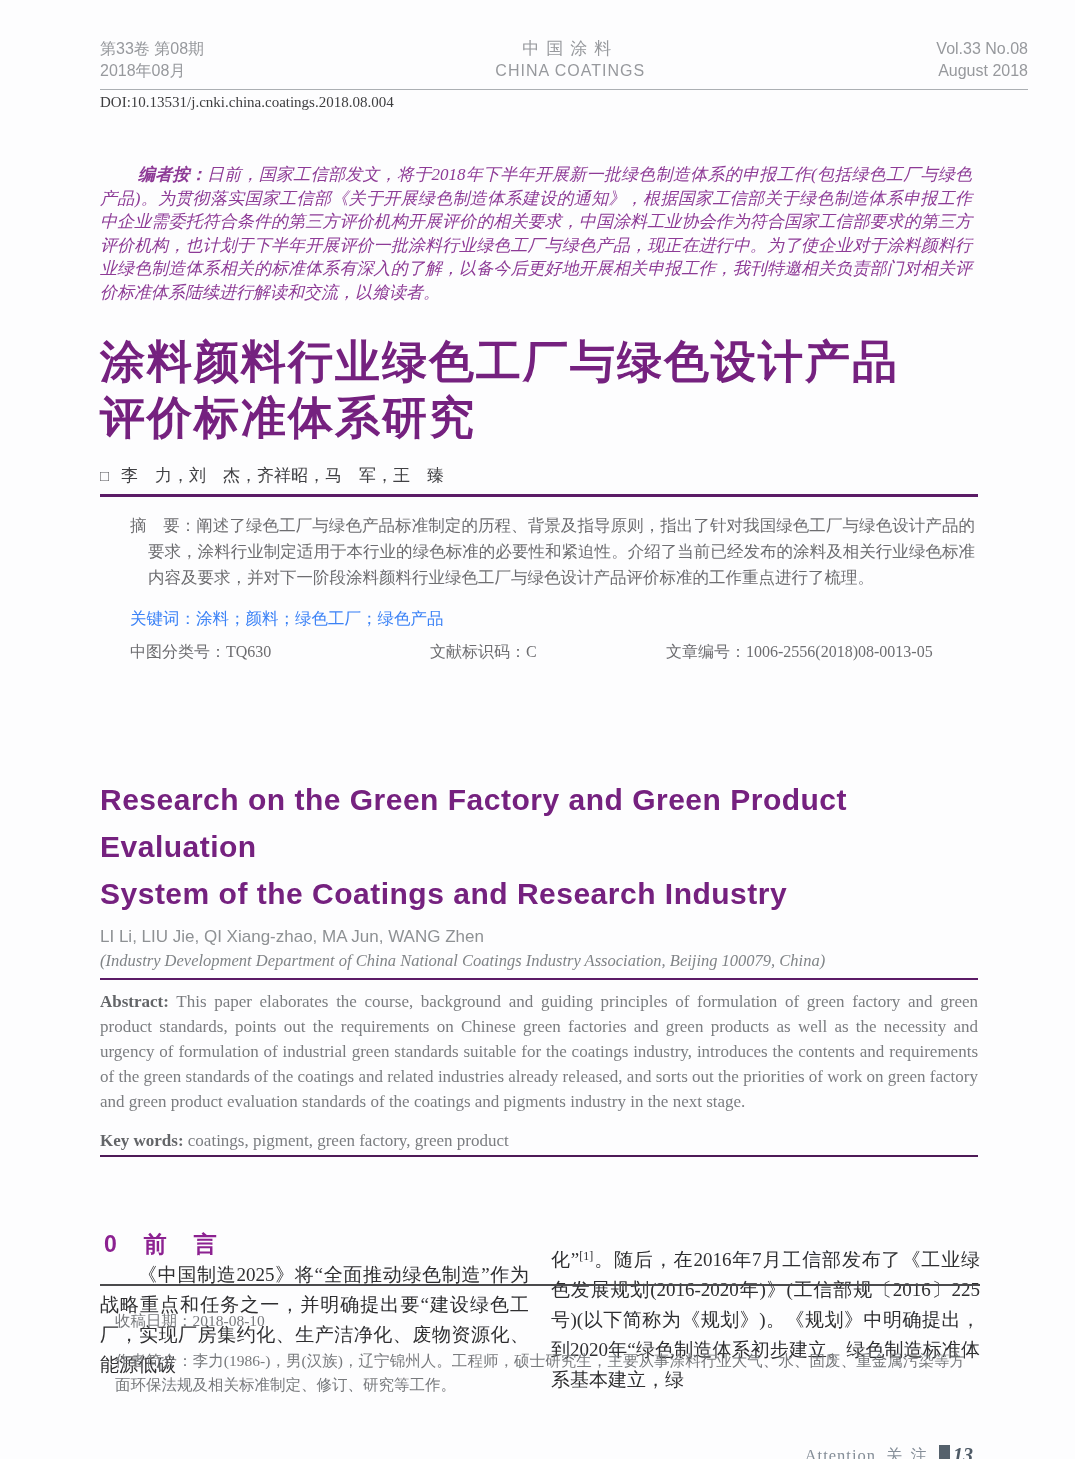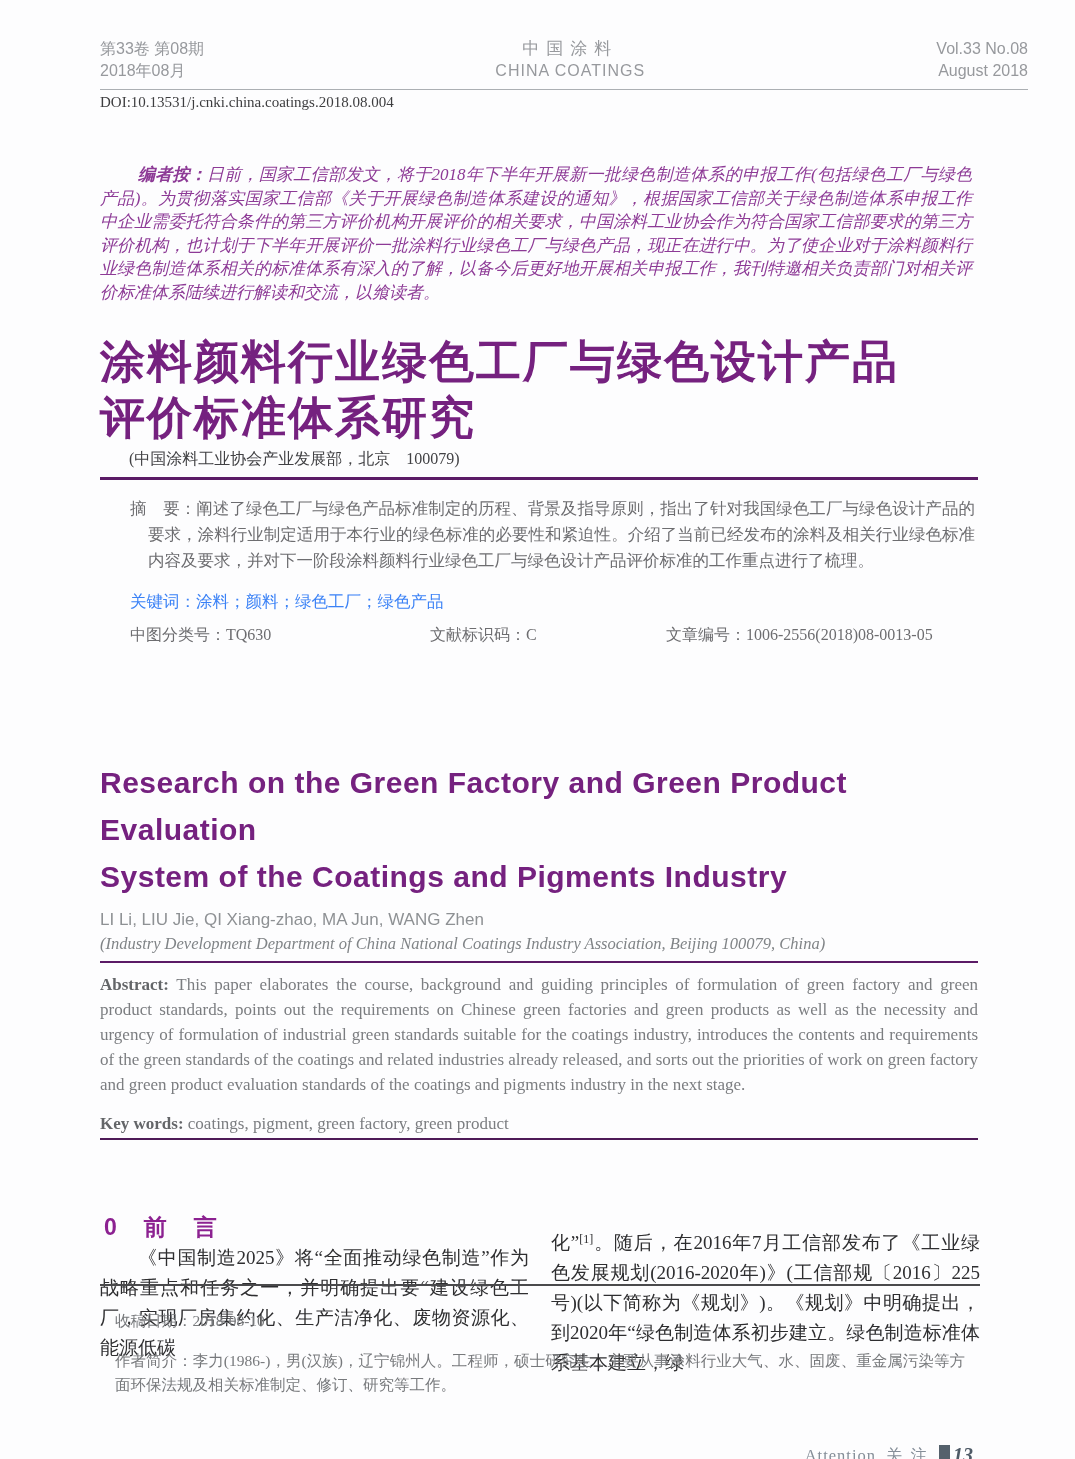--- a/index.html
+++ b/index.html
@@ -123,34 +123,34 @@
     </div>
     <div class="doi">DOI:10.13531/j.cnki.china.coatings.2018.08.004</div>
 
     <p class="editor-note"><span class="lbl">编者按：</span><span>日前，国家工信部发文，将于2018年下半年开展新一批绿色制造体系的申报工作(包括绿色工厂与绿色产品)。为贯彻落实国家工信部《关于开展绿色制造体系建设的通知》，根据国家工信部关于绿色制造体系申报工作中企业需委托符合条件的第三方评价机构开展评价的相关要求，中国涂料工业协会作为符合国家工信部要求的第三方评价机构，也计划于下半年开展评价一批涂料行业绿色工厂与绿色产品，现正在进行中。为了使企业对于涂料颜料行业绿色制造体系相关的标准体系有深入的了解，以备今后更好地开展相关申报工作，我刊特邀相关负责部门对相关评价标准体系陆续进行解读和交流，以飨读者。</span></p>
 
     <div class="title-cn">
       <div>涂料颜料行业绿色工厂与绿色设计产品</div>
       <div>评价标准体系研究</div>
     </div>
 
-    <div class="affil-cn">(中国涂料工业协会产业发展部，北京　100079)</div>
+    <div class="byline"><span class="marker">□</span><span>李　力，刘　杰，齐祥昭，马　军，王　臻</span></div>
     <div class="rule-thick"></div>
 
     <p class="abs-cn"><span class="lbl">摘　要：</span><span>阐述了绿色工厂与绿色产品标准制定的历程、背景及指导原则，指出了针对我国绿色工厂与绿色设计产品的要求，涂料行业制定适用于本行业的绿色标准的必要性和紧迫性。介绍了当前已经发布的涂料及相关行业绿色标准内容及要求，并对下一阶段涂料颜料行业绿色工厂与绿色设计产品评价标准的工作重点进行了梳理。</span></p>
     <div class="kw-cn"><span>关键词：</span><span>涂料；颜料；绿色工厂；绿色产品</span></div>
     <div class="clc-row">
       <span class="clc">中图分类号：TQ630</span>
       <span class="doccode">文献标识码：C</span>
       <span class="artid">文章编号：1006-2556(2018)08-0013-05</span>
     </div>
 
     <div class="title-en">
       <div>Research on the Green Factory and Green Product Evaluation</div>
-      <div>System of the Coatings and Pigments Industry</div>
+      <div>System of the Coatings and Research Industry</div>
     </div>
     <div class="authors-en">LI Li, LIU Jie, QI Xiang-zhao, MA Jun, WANG Zhen</div>
     <div class="affil-en">(Industry Development Department of China National Coatings Industry Association, Beijing 100079, China)</div>
     <div class="rule-mid"></div>
 
     <p class="abs-en"><span class="lbl">Abstract:</span> <span>This paper elaborates the course, background and guiding principles of formulation of green factory and green product standards, points out the requirements on Chinese green factories and green products as well as the necessity and urgency of formulation of industrial green standards suitable for the coatings industry, introduces the contents and requirements of the green standards of the coatings and related industries already released, and sorts out the priorities of work on green factory and green product evaluation standards of the coatings and pigments industry in the next stage.</span></p>
     <div class="kw-en"><span class="lbl">Key words:</span> <span>coatings, pigment, green factory, green product</span></div>
     <div class="rule-dark"></div>
 
     <div class="body-cols">

